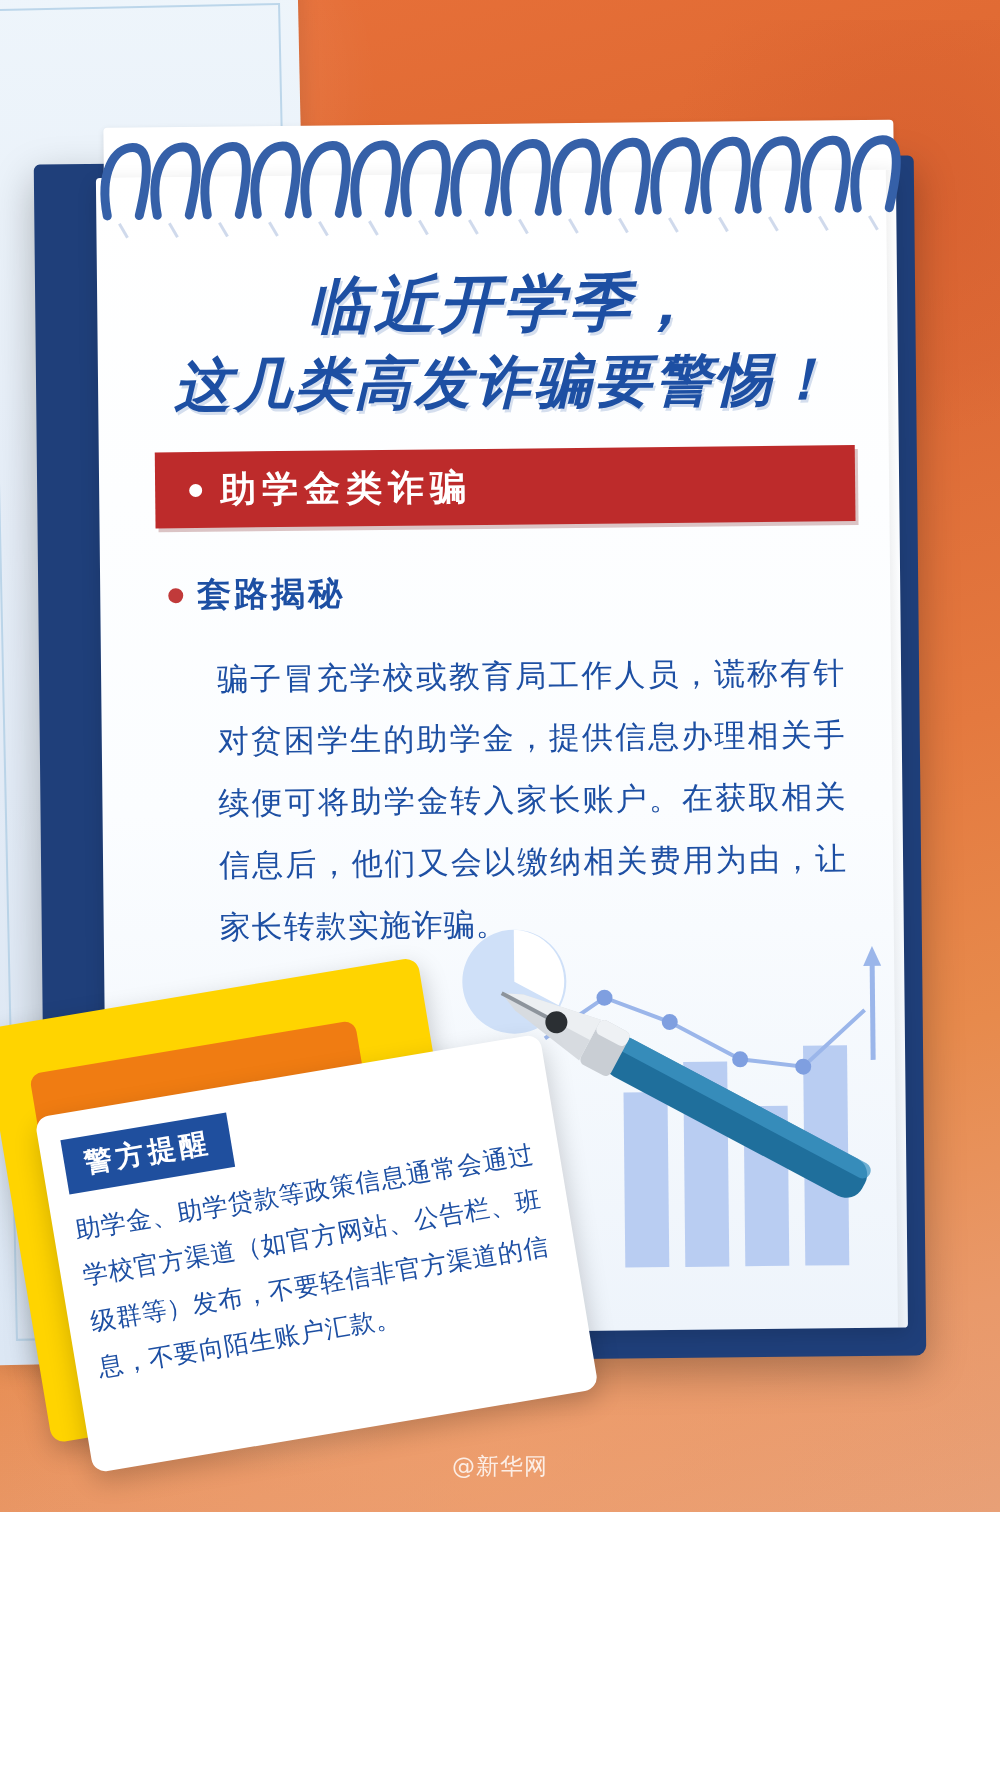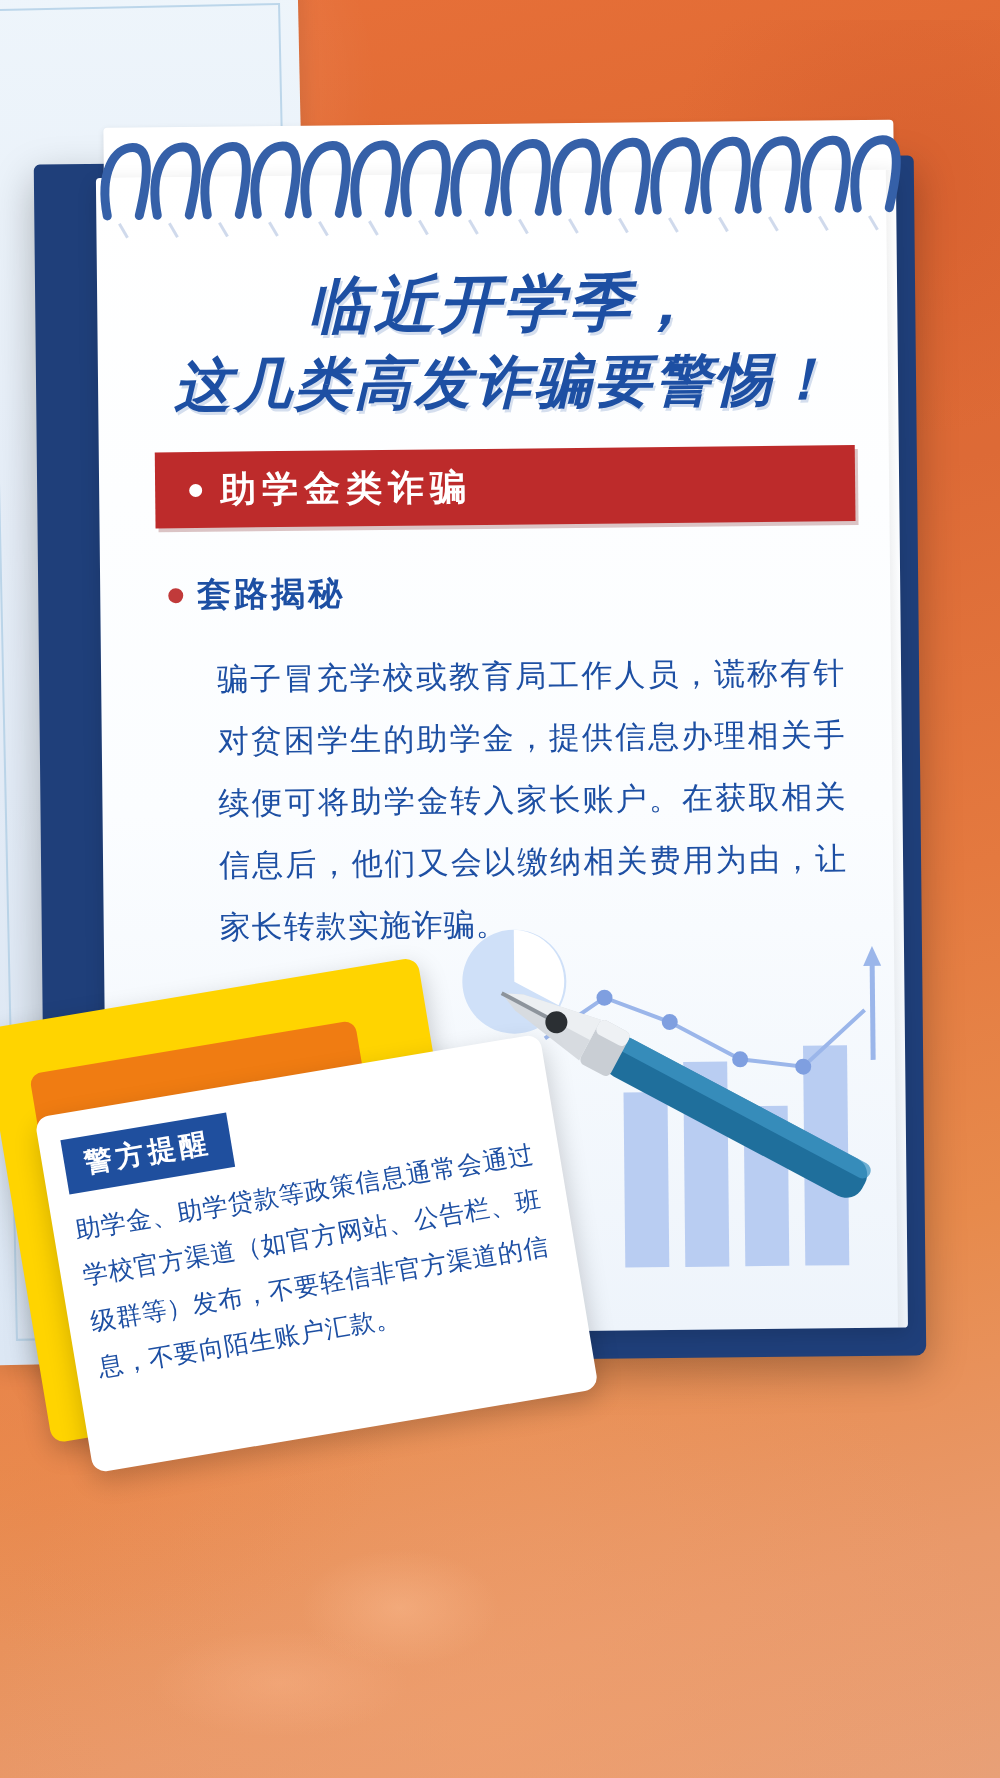--- a/index.html
+++ b/index.html
@@ -7,21 +7,21 @@
   html, body {
     width: 1000px;
     height: 1778px;
     overflow: hidden;
     font-family: "Liberation Sans", "DejaVu Sans", sans-serif;
   }
 
   #poster {
     position: relative;
     width: 1000px;
-    height: 1778px;
+    height: 1512px;
     background: linear-gradient(165deg, #e8713a 0%, #e06a33 18%, #dd6a36 35%, #e4793f 55%, #e78a4c 72%, #e9996a 88%, #e8a077 100%);
     overflow: hidden;
   }
 
   
   .bg-wash {
     position: absolute;
     pointer-events: none;
   }
   .wash-top-left {
@@ -374,13 +374,14 @@
 
   <div class="sticky">
     <div class="sticky-yellow"></div>
     <div class="sticky-orange"></div>
     <div class="sticky-white">
       <span class="sticky-badge">警方提醒</span>
       <p class="sticky-text">助学金、助学贷款等政策信息通常会通过学校官方渠道（如官方网站、公告栏、班级群等）发布，不要轻信非官方渠道的信息，不要向陌生账户汇款。</p>
     </div>
   </div>
 
+  <div class="watermark">@新华网</div>
 </div>
 
 </body></html>

